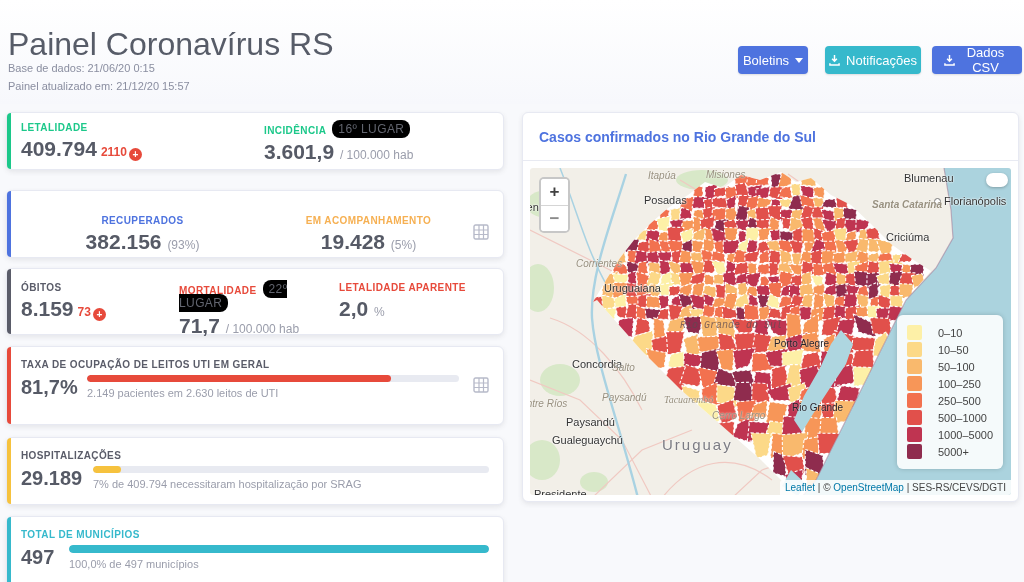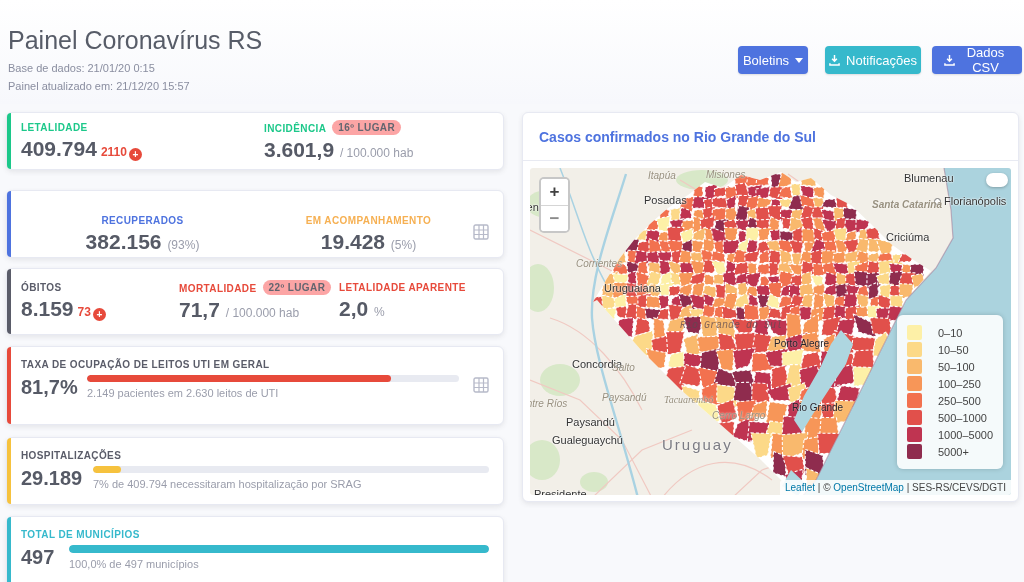--- a/index.html
+++ b/index.html
@@ -2,21 +2,21 @@
 <html><head>
 <meta charset="utf-8">
 <style>
   html,body{margin:0;padding:0;width:1024px;height:582px;overflow:hidden;
     font-family:"Liberation Sans",sans-serif;background:#f8f9fc;}
   #app{position:relative;width:1024px;height:582px;}
 
   
   .topband{position:absolute;top:0;left:0;right:0;height:104px;
     background:linear-gradient(#ffffff,#f7f8fc);}
-  .page-title{position:absolute;top:26px;left:8px;font-size:25px;color:#575c68;}
+  .page-title{position:absolute;top:26px;left:8px;font-size:32px;color:#575c68;}
   .subline1{position:absolute;top:62px;left:8px;font-size:11px;color:#8a8ea0;}
   .subline2{position:absolute;top:80px;left:8px;font-size:11px;color:#8a8ea0;}
   .topbtn{position:absolute;top:46px;height:28px;border:none;border-radius:4px;
     color:#fff;font-size:13px;font-family:inherit;display:flex;align-items:center;
     justify-content:center;gap:6px;padding:0 12px;cursor:pointer;box-shadow:0 1px 2px rgba(0,0,0,.12);}
   .btn-indigo{background:#4e73df;}
   .btn-teal{background:#36b9cc;}
   #btn-boletins{left:738px;width:70px;}
   #btn-notif{left:825px;width:96px;}
   #btn-csv{left:932px;width:90px;}
@@ -30,21 +30,21 @@
     padding:9px 14px;}
   .card::before{content:"";position:absolute;left:0;top:0;bottom:0;width:4px;
     border-radius:6px 0 0 6px;background:var(--accent,#ccc);}
   .lab{font-size:10px;font-weight:700;letter-spacing:.4px;margin-bottom:5px;}
   .val{font-size:21px;font-weight:700;color:#565a66;line-height:1;}
   .small-gray{font-size:12px;color:#9a9dab;font-weight:400;}
   .delta{font-size:12px;color:#e74a3b;margin-left:4px;}
   .plus-circle{display:inline-block;width:13px;height:13px;border-radius:50%;
     background:#e74a3b;color:#fff;font-size:10px;font-weight:700;line-height:13px;
     text-align:center;vertical-align:-2px;margin-left:2px;}
-  .rank-badge{font-size:10px;font-weight:700;color:#62656f;background:#fca5a5;
+  .rank-badge{font-size:12px;font-weight:400;color:#62656f;background:#000000;
     border-radius:8px;padding:2px 6px;letter-spacing:.4px;margin-left:6px;vertical-align:1px;}
   .cols{display:flex;align-items:flex-start;}
   .colA{width:243px;}
   .colB{flex:1;}
   .col3a{width:158px;} .col3b{width:160px;} .col3c{flex:1;}
   .grid-icon{margin-left:auto;align-self:center;cursor:pointer;}
   .bar-track{height:7px;background:#e8eaf1;border-radius:4px;overflow:hidden;}
   .bar-fill{height:100%;border-radius:4px;}
   .bar-red{background:#e74a3b;} .bar-yellow{background:#f6c23e;} .bar-teal{background:#36b9cc;}
   .bar-caption{font-size:11px;color:#9a9dab;margin-top:5px;}
@@ -85,21 +85,21 @@
     font-size:10px;color:#444;padding:2px 5px;border-top-left-radius:3px;}
   .attrib a{color:#0078A8;text-decoration:none;}
 </style>
 </head>
 <body>
 
 <div id="app">
 
   <div class="topband"></div>
   <div class="page-title">Painel Coronavírus RS</div>
-  <div class="subline1">Base de dados: 21/01/20 0:15</div>
+  <div class="subline1">Base de dados: 21/06/20 0:15</div>
   <div class="subline2">Painel atualizado em: 21/12/20 15:57</div>
 
   <button id="btn-boletins" class="topbtn btn-indigo">
     <span>Boletins</span>
     <span class="caret"></span>
   </button>
   <button id="btn-notif" class="topbtn btn-teal">
     <span class="dl-icon">
       <svg width="11" height="11" viewBox="0 0 12 12">
           <path d="M6 0v6M3.4 4 6 6.8 8.6 4" stroke="#fff" stroke-width="1.6" fill="none"></path>

